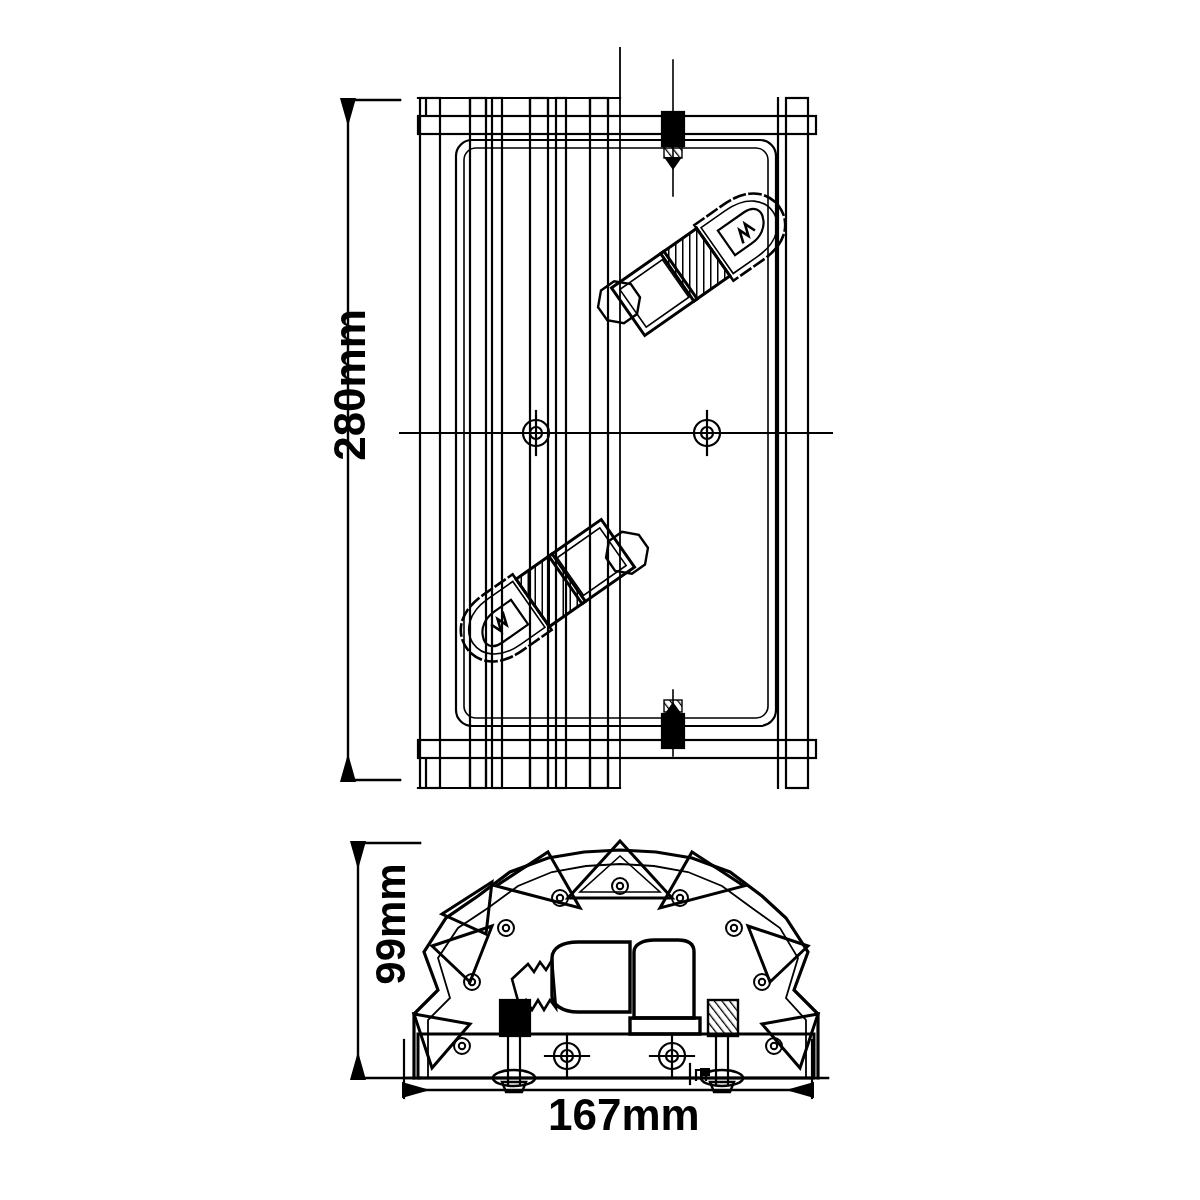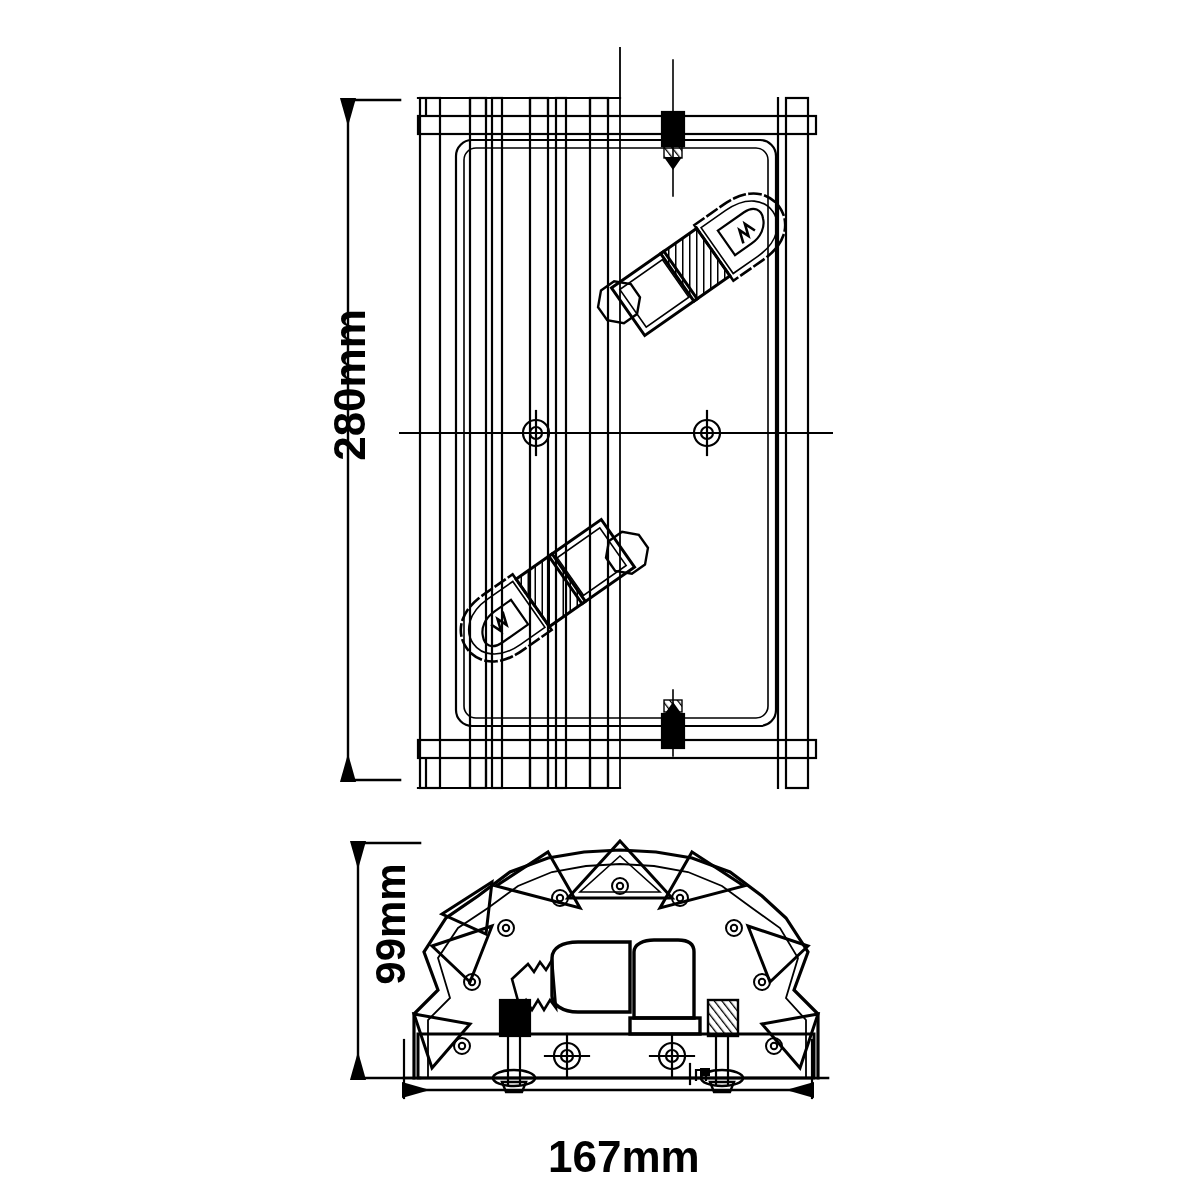--- a/index.html
+++ b/index.html
@@ -3,21 +3,21 @@
 <meta charset="utf-8">
 <style>
   html,body{margin:0;padding:0;background:#ffffff;}
   body{width:1200px;height:1200px;position:relative;overflow:hidden;
        font-family:"Liberation Sans",sans-serif;color:#000;}
   #drawing{position:absolute;inset:0;}
   .dim-text{position:absolute;font-weight:bold;color:#000;letter-spacing:0px;}
   .dim-vert{transform-origin:50% 50%;}
   #dim-280{left:274px;top:360px;font-size:44px;transform:rotate(-90deg);}
   #dim-99{left:330px;top:900px;font-size:42px;transform:rotate(-90deg);}
-  #dim-167{left:548px;top:1132px;font-size:44px;}
+  #dim-167{left:548px;top:1090px;font-size:44px;}
 </style>
 </head>
 <body>
 
 <svg id="drawing" viewBox="0 0 1200 1200" width="1200" height="1200">
 
   <defs>
     <marker id="arrH" markerWidth="12" markerHeight="10" refX="11" refY="5" orient="auto">
       <path d="M0,5 L12,1.6 L12,8.4 Z" fill="#000"></path>
     </marker>

